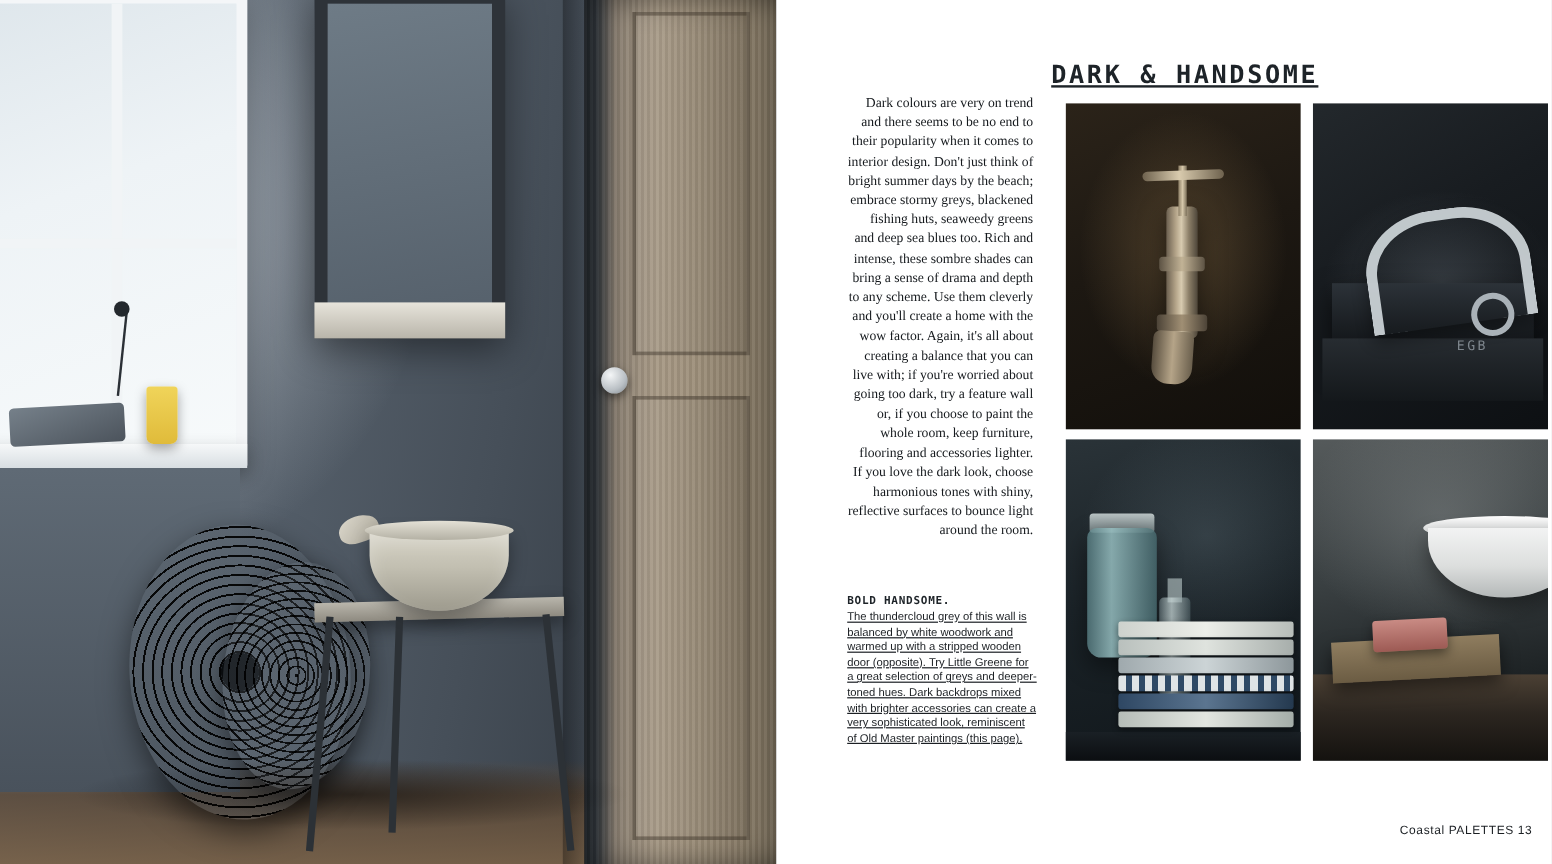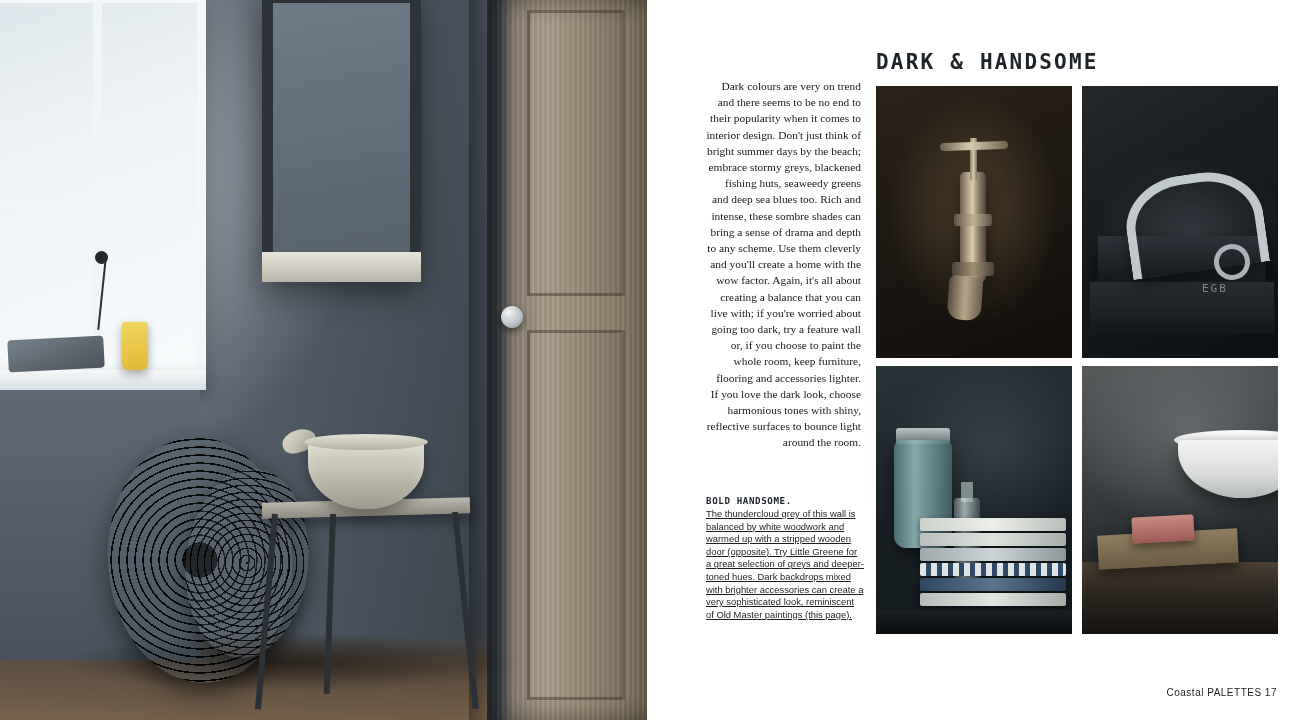--- a/index.html
+++ b/index.html
@@ -334,20 +334,21 @@
   }
   .section-title {
     position: absolute;
     left: 229px;
     top: 50px;
     font-family: "DejaVu Sans Mono", monospace;
     font-size: 21px;
     letter-spacing: 2.2px;
     color: #1d2328;
     font-weight: 700;
+    text-decoration: underline;
   }
   .body-col {
     position: absolute;
     left: 59px;
     top: 78px;
     width: 155px;
     font-family: "Liberation Serif", serif;
     font-size: 11.4px;
     line-height: 16.2px;
     color: #15191d;
@@ -370,21 +371,21 @@
   .caption-body {
     font-family: "Liberation Sans", sans-serif;
     font-size: 9.4px;
     line-height: 12.6px;
     color: #1b1f23;
     text-decoration: underline;
   }
 
   .photo-grid {
     position: absolute;
-    left: 229px;
+    left: 241px;
     top: 86px;
     width: 402px;
     height: 404px;
   }
   .cell {
     position: absolute;
     overflow: hidden;
   }
   .cell.tl { left: 0;   top: 0;   width: 196px; height: 272px; }
   .cell.tr { left: 206px; top: 0; width: 196px; height: 272px; }
@@ -758,15 +759,15 @@
           <div class="white-bowl-rim"></div>
           <div class="white-bowl"></div>
           <div class="soap-table"></div>
           <div class="soap-board"></div>
           <div class="soap"></div>
         </div>
       </div>
 
     </div>
 
-    <div class="folio">Coastal PALETTES 17</div>
+    <div class="folio">Coastal PALETTES 13</div>
   </div>
 </div>
 
 </body></html>

